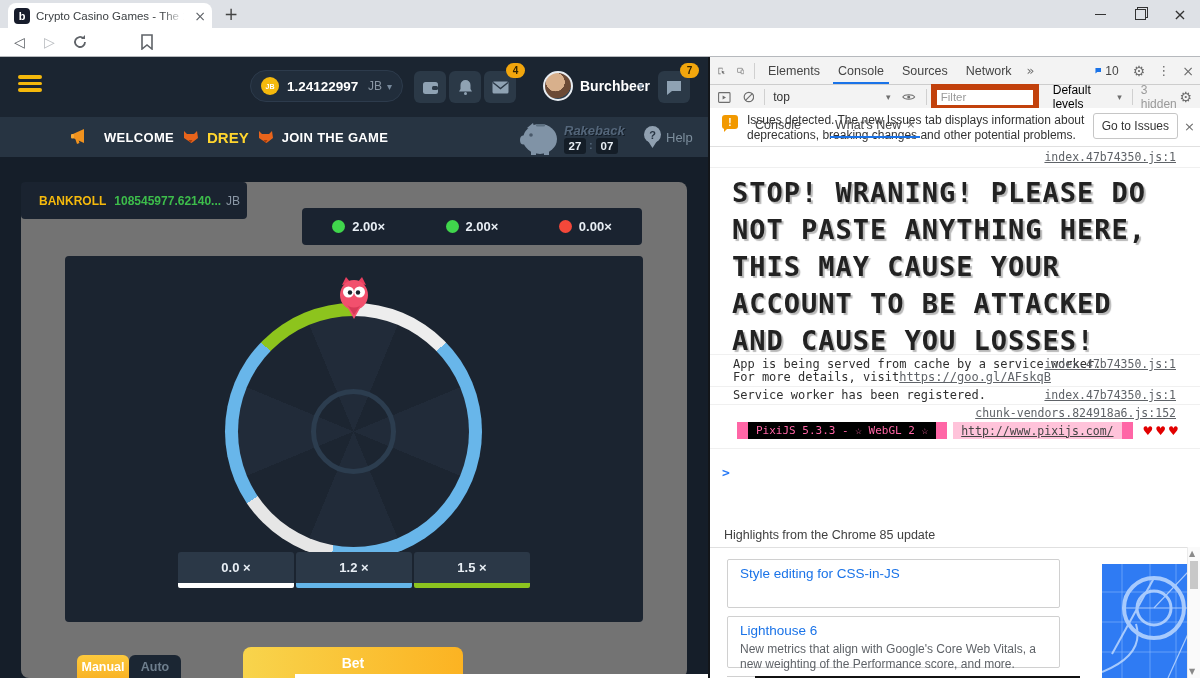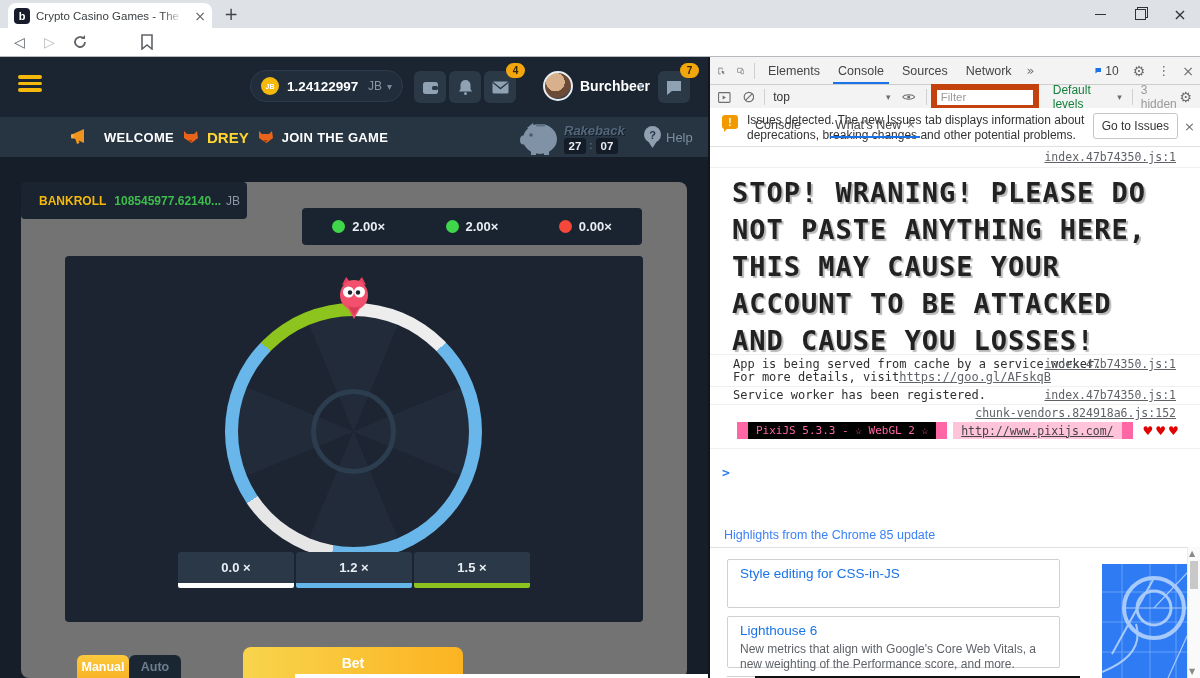--- a/index.html
+++ b/index.html
@@ -348,21 +348,21 @@
       </svg>
       <span class="vdiv"></span>
       <span style="font-size:12px;color:#333;margin-left:4px;">top</span>
       <span class="glyph" style="font-size:9px;color:#6e6e6e;margin-left:96px;">▾</span>
       <svg class="dico" style="margin-left:12px;" width="16" height="10" viewBox="0 0 16 10">
         <path d="M1 5C3 1.5 13 1.5 15 5 13 8.5 3 8.5 1 5z" fill="none" stroke="#6e6e6e" stroke-width="1.3"></path>
         <circle cx="8" cy="5" r="1.8" fill="#6e6e6e"></circle>
       </svg>
       <span class="vdiv"></span>
       <input class="filter" placeholder="Filter" style="">
-      <span style="font-size:12px;color:#15803d;margin-left:14px;">Default levels</span>
+      <span style="font-size:12px;color:#000000;margin-left:14px;">Default levels</span>
       <span class="glyph" style="font-size:9px;color:#6e6e6e;margin-left:4px;">▾</span>
       <span class="vdiv" style="margin-left:10px;"></span>
       <span style="font-size:12px;color:#9a9a9a;margin-left:4px;">3 hidden</span>
       <span class="dico glyph" style="margin-left:auto;margin-right:8px;font-size:14px;">⚙</span>
     </div>
 
     <div class="abs issues">
       <span class="iss-ico">!</span>
       <span class="iss-txt">Issues detected. The new Issues tab displays information about deprecations, breaking changes and other potential problems.</span>
       <span class="iss-btn">Go to Issues</span>
@@ -411,21 +411,21 @@
     <div class="drawer-bar">
       <span class="dico glyph" style="margin-left:10px;font-size:12px;">⋮</span>
       <span class="dtab" style="margin-left:8px;">Console</span>
       <span class="dtab on" style="margin-left:16px;">
         <span>What's New</span>
         <span class="glyph" style="font-size:11px;color:#6e6e6e;margin-left:5px;">×</span>
       </span>
       <span class="dico glyph" style="margin-left:auto;margin-right:8px;font-size:14px;">×</span>
     </div>
     <div class="abs wn-head">
-      <span style="font-size:12.5px;color:#3b82f6;margin-left:14px;">Highlights from the Chrome 85 update</span>
+      <span style="font-size:12.5px;color:#404040;margin-left:14px;">Highlights from the Chrome 85 update</span>
     </div>
 
     <div class="card" style="top:502px;height:49px;">
       <div class="card-title">Style editing for CSS-in-JS</div>
     </div>
     <div class="card" style="top:559px;height:52px;">
       <div class="card-title">Lighthouse 6</div>
       <div class="card-body">New metrics that align with Google's Core Web Vitals, a new weighting of the Performance score, and more.</div>
     </div>
     <div class="abs" style="left:17px;top:619px;width:333px;height:2px;border-top:1px solid #d0d0d0;"></div>

